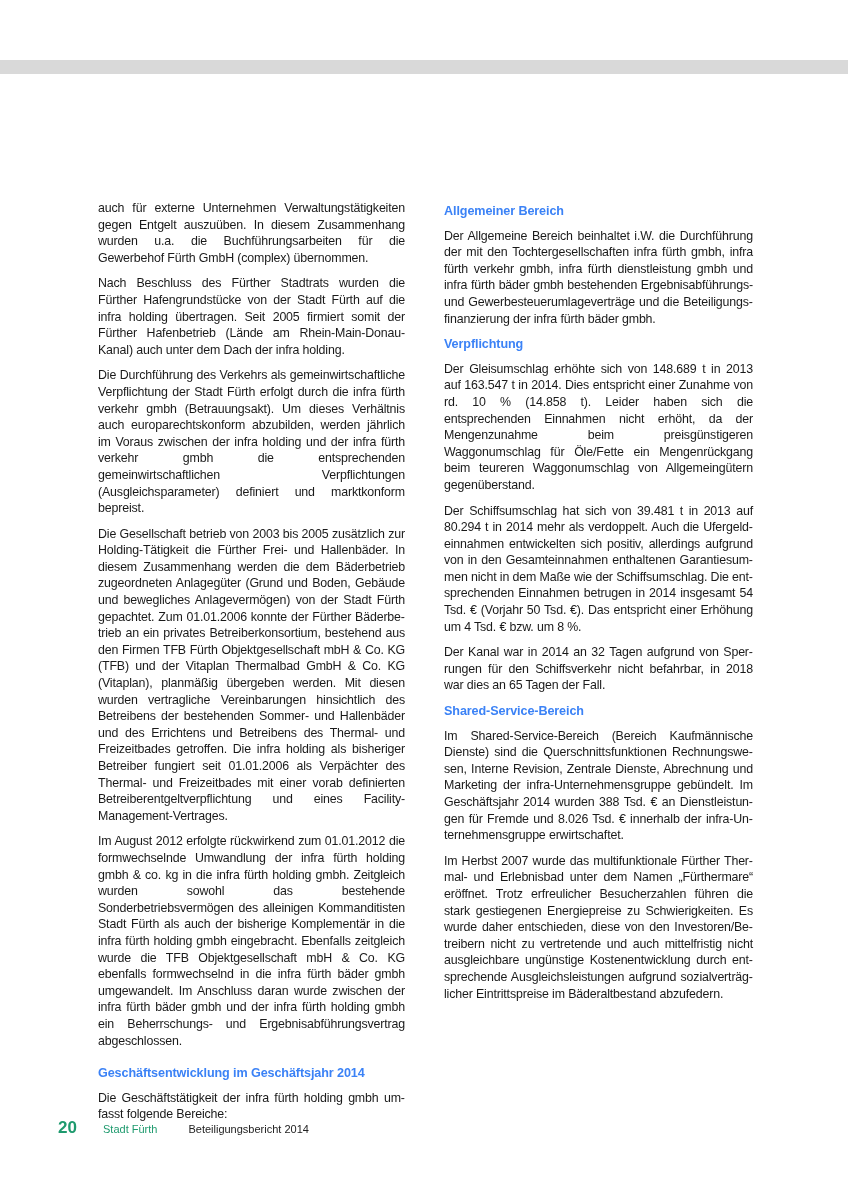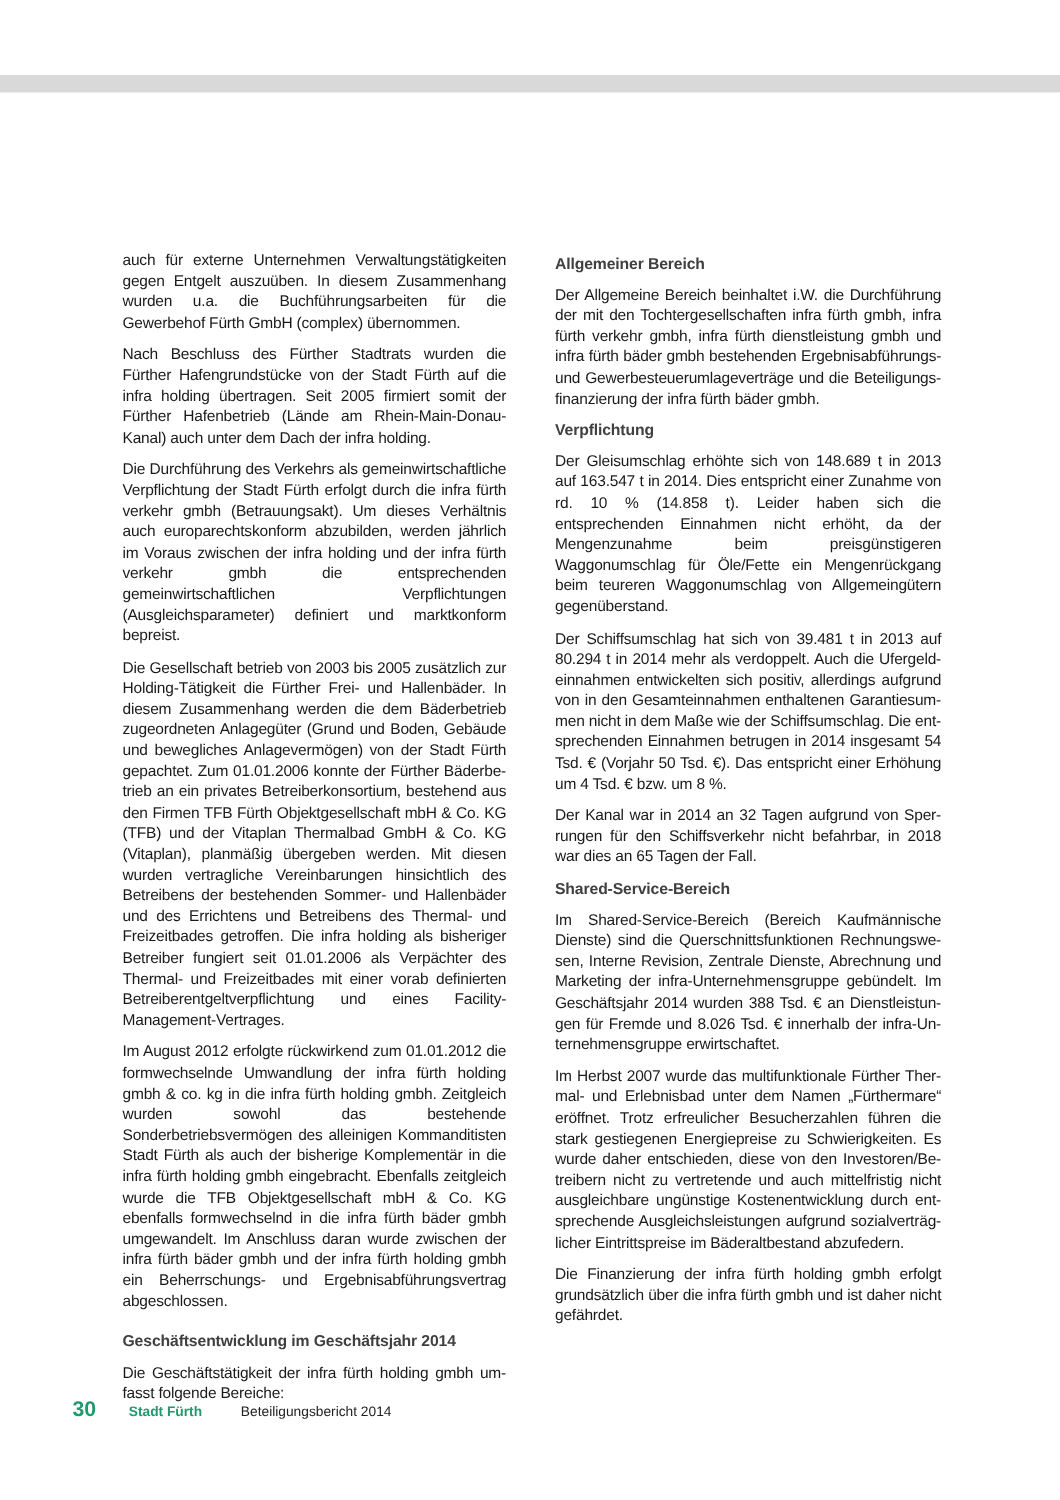--- a/index.html
+++ b/index.html
@@ -5,25 +5,25 @@
   html, body { margin: 0; padding: 0; }
   body {
     width: 848px; height: 1200px; background: #ffffff; position: relative; overflow: hidden;
     font-family: "Liberation Sans", sans-serif; color: #1a1a1a;
   }
   .top-bar { position: absolute; left: 0; top: 60px; width: 848px; height: 14px; background: #d9d9d9; }
   .col { position: absolute; top: 200px; width: 307px; font-size: 12.4px; line-height: 16.6px; }
   .col-left { left: 98px; }
   .col-right { left: 444px; width: 309px; top: 203px; }
   .col p { margin: 0 0 9px 0; text-align: justify; hyphens: manual; letter-spacing: -0.15px; }
-  .col h3 { margin: 0 0 8px 0; font-size: 12.6px; font-weight: bold; color: #404040; letter-spacing: -0.1px; }
+  .col h3 { margin: 0 0 8px 0; font-size: 12.6px; font-weight: bold; color: #3b82f6; letter-spacing: -0.1px; }
   .col-left h3 { margin-top: 16px; }
   .footer { position: absolute; left: 58px; top: 1118px; display: flex; align-items: baseline; }
   .page-num { font-size: 17px; font-weight: bold; color: #1e9a6e; width: 45px; }
-  .footer-org { font-size: 11px; font-weight: bold; color: #1e9a6e; margin-right: 3px; }
+  .footer-org { font-size: 11px; font-weight: normal; color: #1e9a6e; margin-right: 3px; }
   .footer-title { font-size: 11px; color: #222; padding-left: 28px; }
 </style>
 </head>
 <body>
 
 <div class="top-bar"></div>
 
 <div class="col col-left">
   <p>auch für externe Unternehmen Verwaltungstätigkeiten gegen Entgelt auszuüben. In diesem Zusammenhang wurden u.a. die Buchführungsarbeiten für die Gewerbehof Fürth GmbH (complex) übernommen.</p>
   <p>Nach Beschluss des Fürther Stadtrats wurden die Fürther Hafengrundstücke von der Stadt Fürth auf die infra hol­ding übertragen. Seit 2005 firmiert somit der Fürther Ha­fenbetrieb (Lände am Rhein-Main-Donau-Kanal) auch un­ter dem Dach der infra holding.</p>
@@ -40,20 +40,19 @@
 
   <h3>Verpflichtung</h3>
   <p>Der Gleisumschlag erhöhte sich von 148.689 t in 2013 auf 163.547 t in 2014. Dies entspricht einer Zunahme von rd. 10 % (14.858 t). Leider haben sich die entsprechenden Einnahmen nicht erhöht, da der Mengenzunahme beim preisgünstigeren Waggonumschlag für Öle/Fette ein Men­genrückgang beim teureren Waggonumschlag von Allge­meingütern gegenüberstand.</p>
   <p>Der Schiffsumschlag hat sich von 39.481 t in 2013 auf 80.294 t in 2014 mehr als verdoppelt. Auch die Ufergeld­einnahmen entwickelten sich positiv, allerdings aufgrund von in den Gesamteinnahmen enthaltenen Garantiesum­men nicht in dem Maße wie der Schiffsumschlag. Die ent­sprechenden Einnahmen betrugen in 2014 insgesamt 54 Tsd. € (Vorjahr 50 Tsd. €). Das entspricht einer Erhö­hung um 4 Tsd. € bzw. um 8 %.</p>
   <p>Der Kanal war in 2014 an 32 Tagen aufgrund von Sper­rungen für den Schiffsverkehr nicht befahrbar, in 2018 war dies an 65 Tagen der Fall.</p>
 
   <h3>Shared-Service-Bereich</h3>
   <p>Im Shared-Service-Bereich (Bereich Kaufmännische Dienste) sind die Querschnittsfunktionen Rechnungswe­sen, Interne Revision, Zentrale Dienste, Abrechnung und Marketing der infra-Unternehmensgruppe gebündelt. Im Geschäftsjahr 2014 wurden 388 Tsd. € an Dienstleistun­gen für Fremde und 8.026 Tsd. € innerhalb der infra-Un­ternehmensgruppe erwirtschaftet.</p>
 
   <p>Im Herbst 2007 wurde das multifunktionale Fürther Ther­mal- und Erlebnisbad unter dem Namen „Fürthermare“ eröffnet. Trotz erfreulicher Besucherzahlen führen die stark gestiegenen Energiepreise zu Schwierigkeiten. Es wurde daher entschieden, diese von den Investoren/Be­treibern nicht zu vertretende und auch mittelfristig nicht ausgleichbare ungünstige Kostenentwicklung durch ent­sprechende Ausgleichsleistungen aufgrund sozialverträg­licher Eintrittspreise im Bäderaltbestand abzufedern.</p>
-  <p>Die Finanzierung der infra fürth holding gmbh erfolgt grundsätzlich über die infra fürth gmbh und ist daher nicht gefährdet.</p>
 </div>
 
 <div class="footer">
-  <span class="page-num">30</span>
+  <span class="page-num">20</span>
   <span class="footer-org">Stadt Fürth</span>
   <span class="footer-title">Beteiligungsbericht 2014</span>
 </div>
 
 </body></html>

